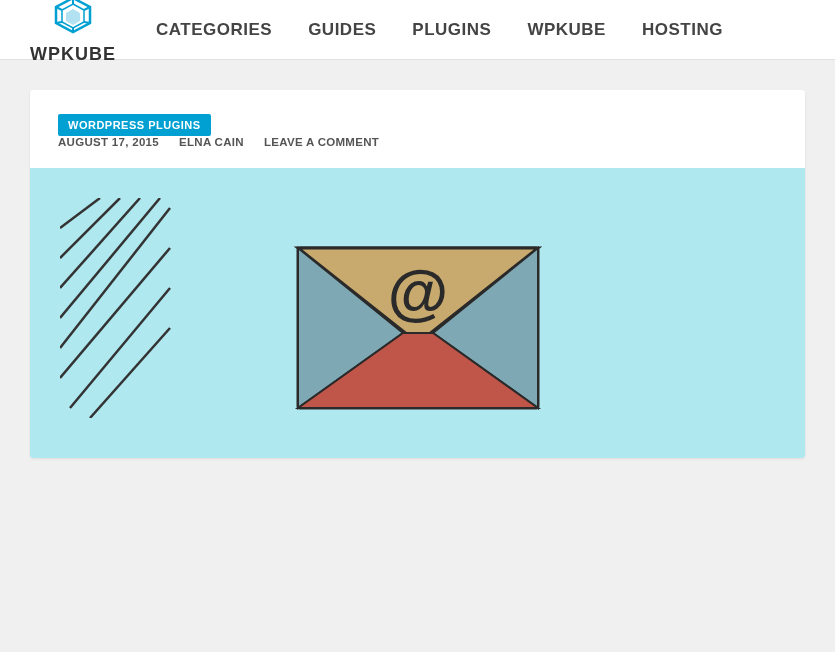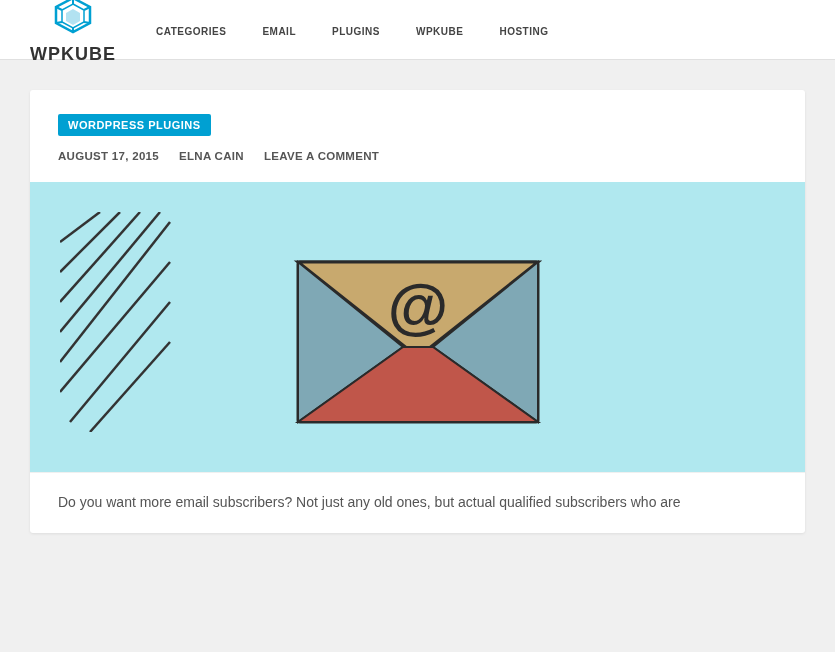--- a/index.html
+++ b/index.html
@@ -38,21 +38,21 @@
       color: #333;
       letter-spacing: 1px;
     }
     .nav-links {
       display: flex;
       gap: 36px;
       list-style: none;
     }
     .nav-links li a {
       text-decoration: none;
-      font-size: 10px;
+      font-size: 17px;
       font-weight: 700;
       color: #444;
       letter-spacing: 0.5px;
     }
 
     
     .page-content {
       padding: 30px 30px 20px 30px;
       background: #f0f0f0;
     }
@@ -70,21 +70,20 @@
 
     .category-badge {
       display: inline-block;
       background: #00a0d2;
       color: #fff;
       font-size: 11px;
       font-weight: 700;
       padding: 5px 10px;
       border-radius: 2px;
       letter-spacing: 0.5px;
-      margin-bottom: 14px;
       text-transform: uppercase;
     }
 
     .article-title {
       font-size: 28px;
       font-weight: 900;
       color: #222;
       line-height: 1.2;
       text-transform: uppercase;
       letter-spacing: 0.3px;
@@ -138,21 +137,21 @@
       <line x1="38" y1="13" x2="32" y2="16" stroke="#00a0d2" stroke-width="2"></line>
       <line x1="38" y1="29" x2="32" y2="28" stroke="#00a0d2" stroke-width="2"></line>
       <line x1="21" y1="38" x2="21" y2="34" stroke="#00a0d2" stroke-width="2"></line>
       <line x1="4" y1="29" x2="10" y2="28" stroke="#00a0d2" stroke-width="2"></line>
       <line x1="4" y1="13" x2="10" y2="16" stroke="#00a0d2" stroke-width="2"></line>
     </svg>
     <span class="logo-text">WPKUBE</span>
   </a>
   <ul class="nav-links">
     <li><a href="#">CATEGORIES</a></li>
-    <li><a href="#">EMAIL</a></li>
+    <li><a href="#">GUIDES</a></li>
     <li><a href="#">PLUGINS</a></li>
     <li><a href="#">WPKUBE</a></li>
     <li><a href="#">HOSTING</a></li>
   </ul>
 </nav>
 
 <div class="page-content">
   <div class="article-card">
 
     <div class="article-header">
@@ -186,18 +185,15 @@
         <polygon points="50,60 50,220 155,145" fill="#7fa8b5" stroke="#2a2a2a" stroke-width="2"></polygon>
 
         <polygon points="290,60 290,220 185,145" fill="#7fa8b5" stroke="#2a2a2a" stroke-width="2"></polygon>
 
         <polygon points="50,220 290,220 185,145 155,145" fill="#c0564a" stroke="#2a2a2a" stroke-width="2"></polygon>
 
         <text x="170" y="125" text-anchor="middle" font-size="62" font-weight="900" fill="#2a2a2a" font-family="Arial">@</text>
       </svg>
     </div>
 
-    <div class="article-excerpt">
-      <p>Do you want more email subscribers? Not just any old ones, but actual qualified subscribers who are</p>
-    </div>
 
   </div>
 </div>
 
 </body></html>

